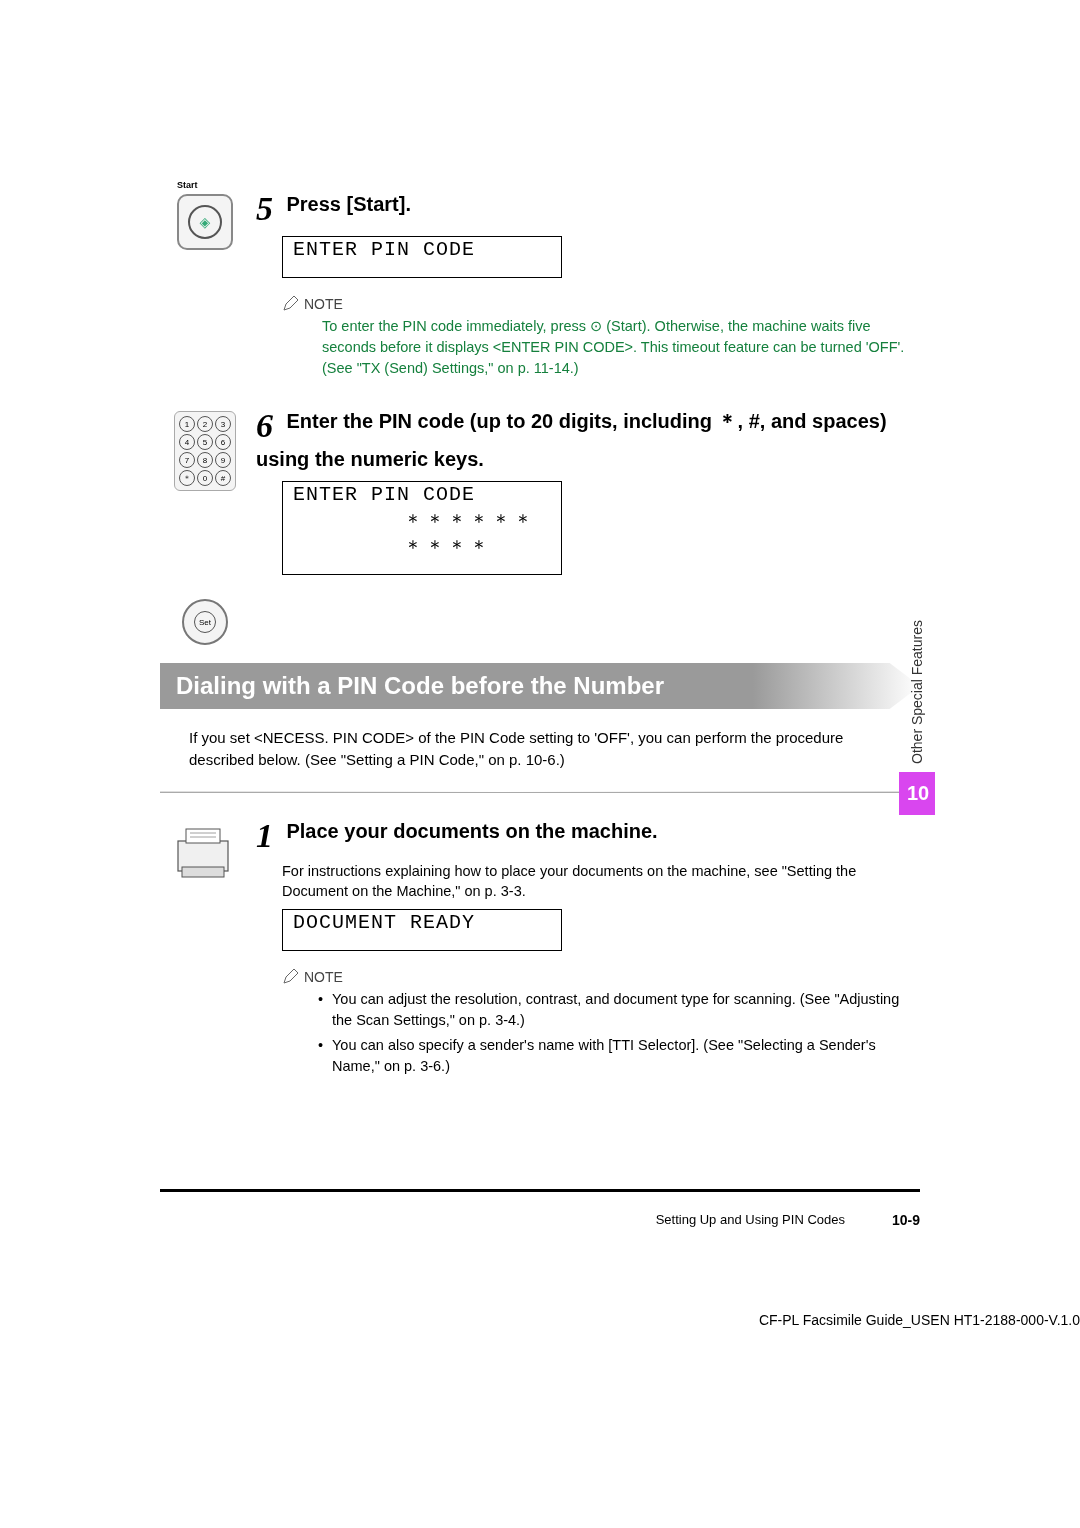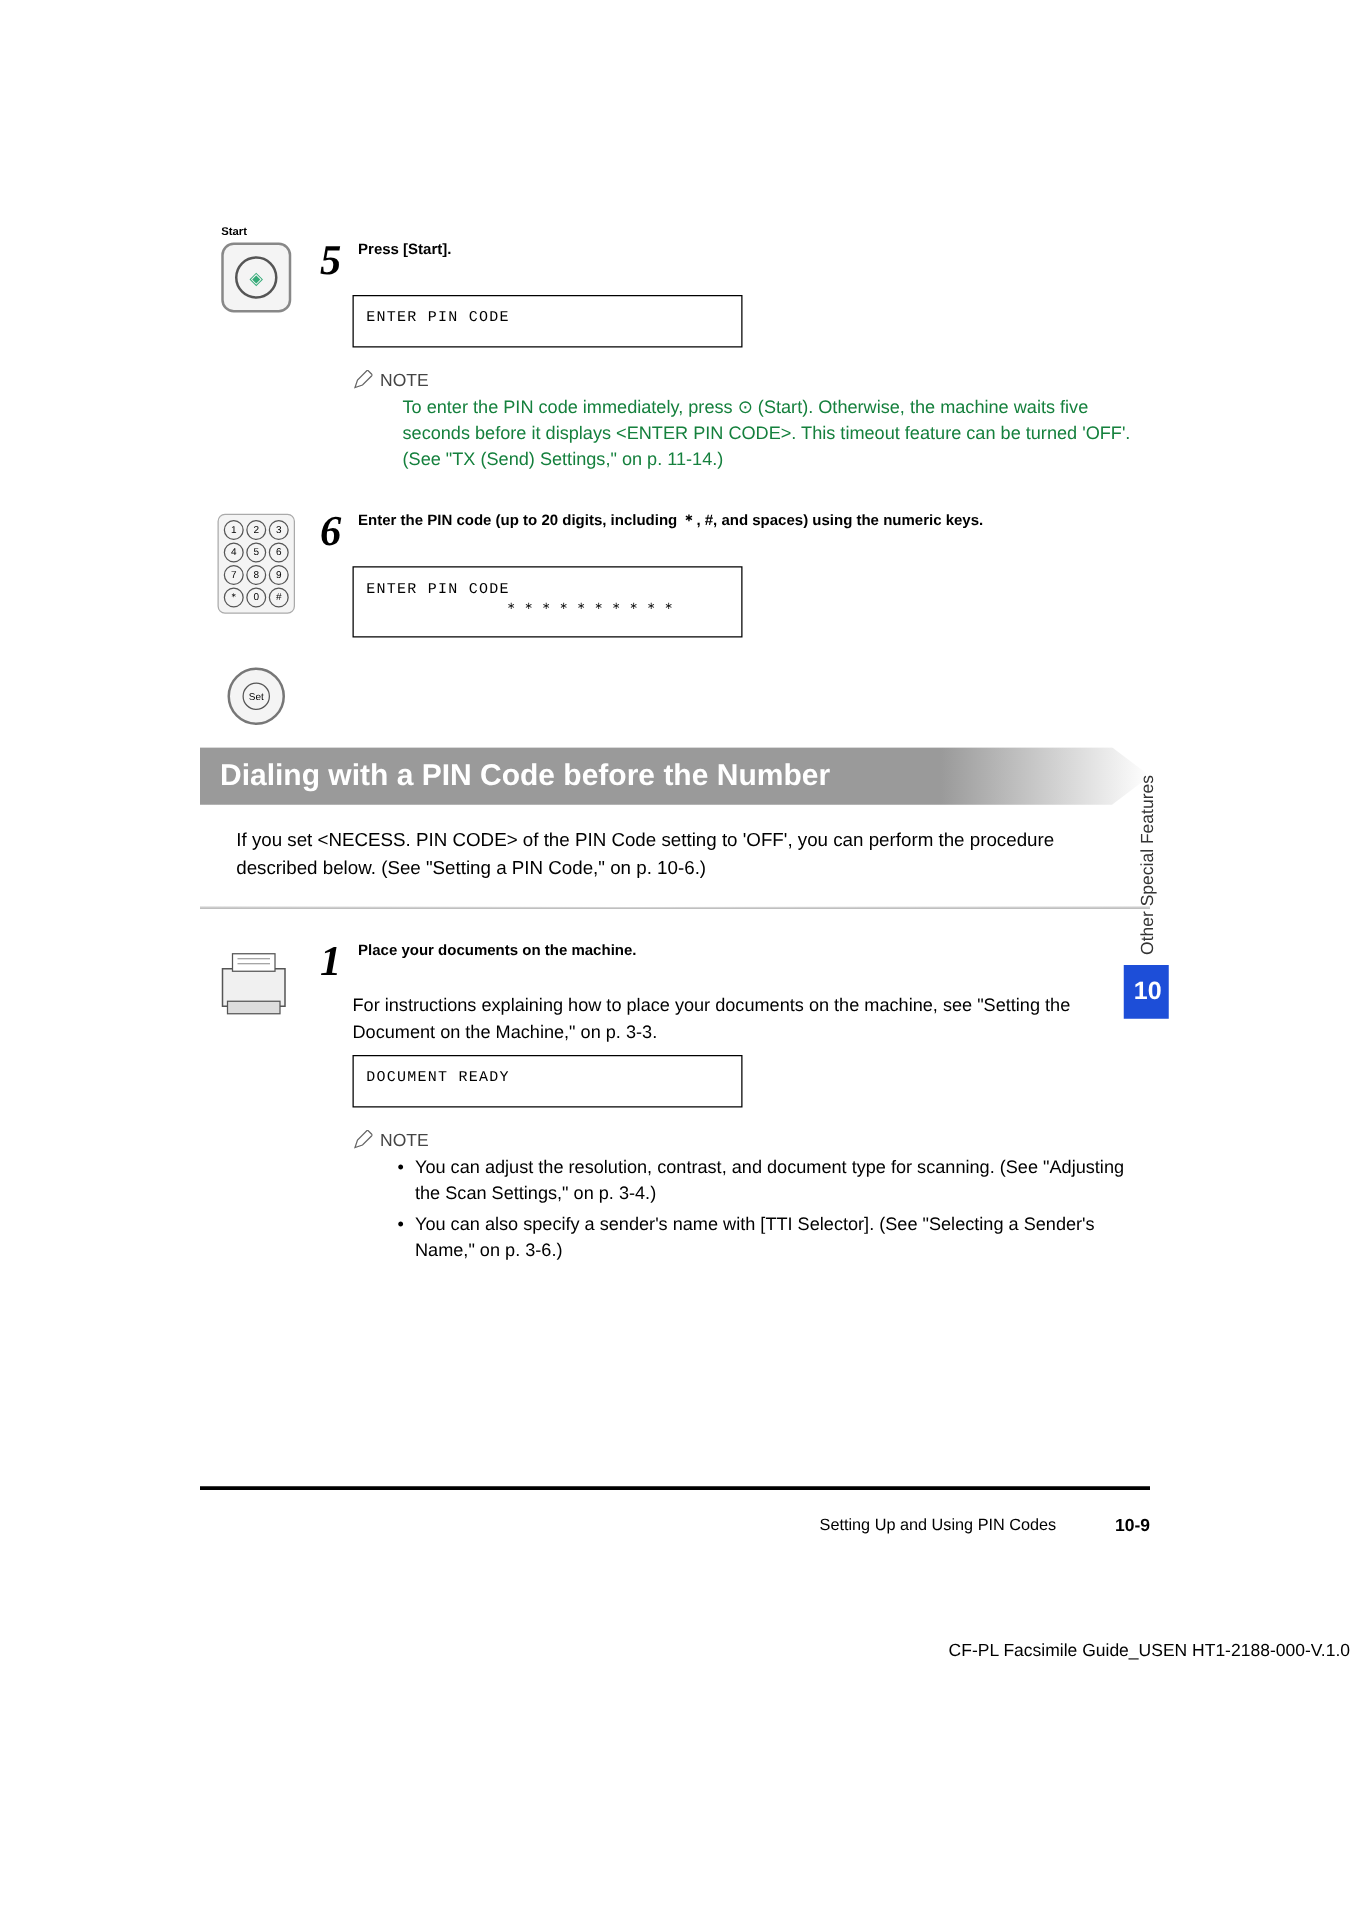--- a/index.html
+++ b/index.html
@@ -32,32 +32,32 @@
       font-style: italic;
       font-weight: bold;
       font-size: 34px;
       color: #000;
       display: inline-block;
       width: 26px;
       vertical-align: top;
     }
     .step-title {
       font-weight: bold;
-      font-size: 12px;
+      font-size: 20px;
       display: inline;
       line-height: 1.4;
     }
     .lcd-box {
       border: 1.5px solid #000;
-      padding: 10px 10px 14px 10px;
+      padding: 0 10px 14px 10px;
       margin-top: 8px;
       margin-left: 26px;
-      width: 312px;
+      width: 280px;
       font-family: 'Courier New', monospace;
-      font-size: 12px;
+      font-size: 20px;
       letter-spacing: 1px;
       line-height: 1.3;
     }
     .lcd-line2 { padding-left: 110px; letter-spacing: 2px; }
     .note-block {
       margin-left: 26px;
       margin-top: 18px;
       margin-bottom: 10px;
     }
     .note-label {
@@ -115,21 +115,21 @@
       align-items: center;
     }
     .side-text {
       writing-mode: vertical-rl;
       transform: rotate(180deg);
       font-size: 14px;
       color: #333;
       margin-bottom: 8px;
     }
     .side-num-box {
-      background: #1d4ed8;
+      background: #d946ef;
       color: #fff;
       font-weight: bold;
       font-size: 20px;
       padding: 10px 8px;
       width: 36px;
       text-align: center;
     }
     .footer {
       position: absolute;
       bottom: 300px;

